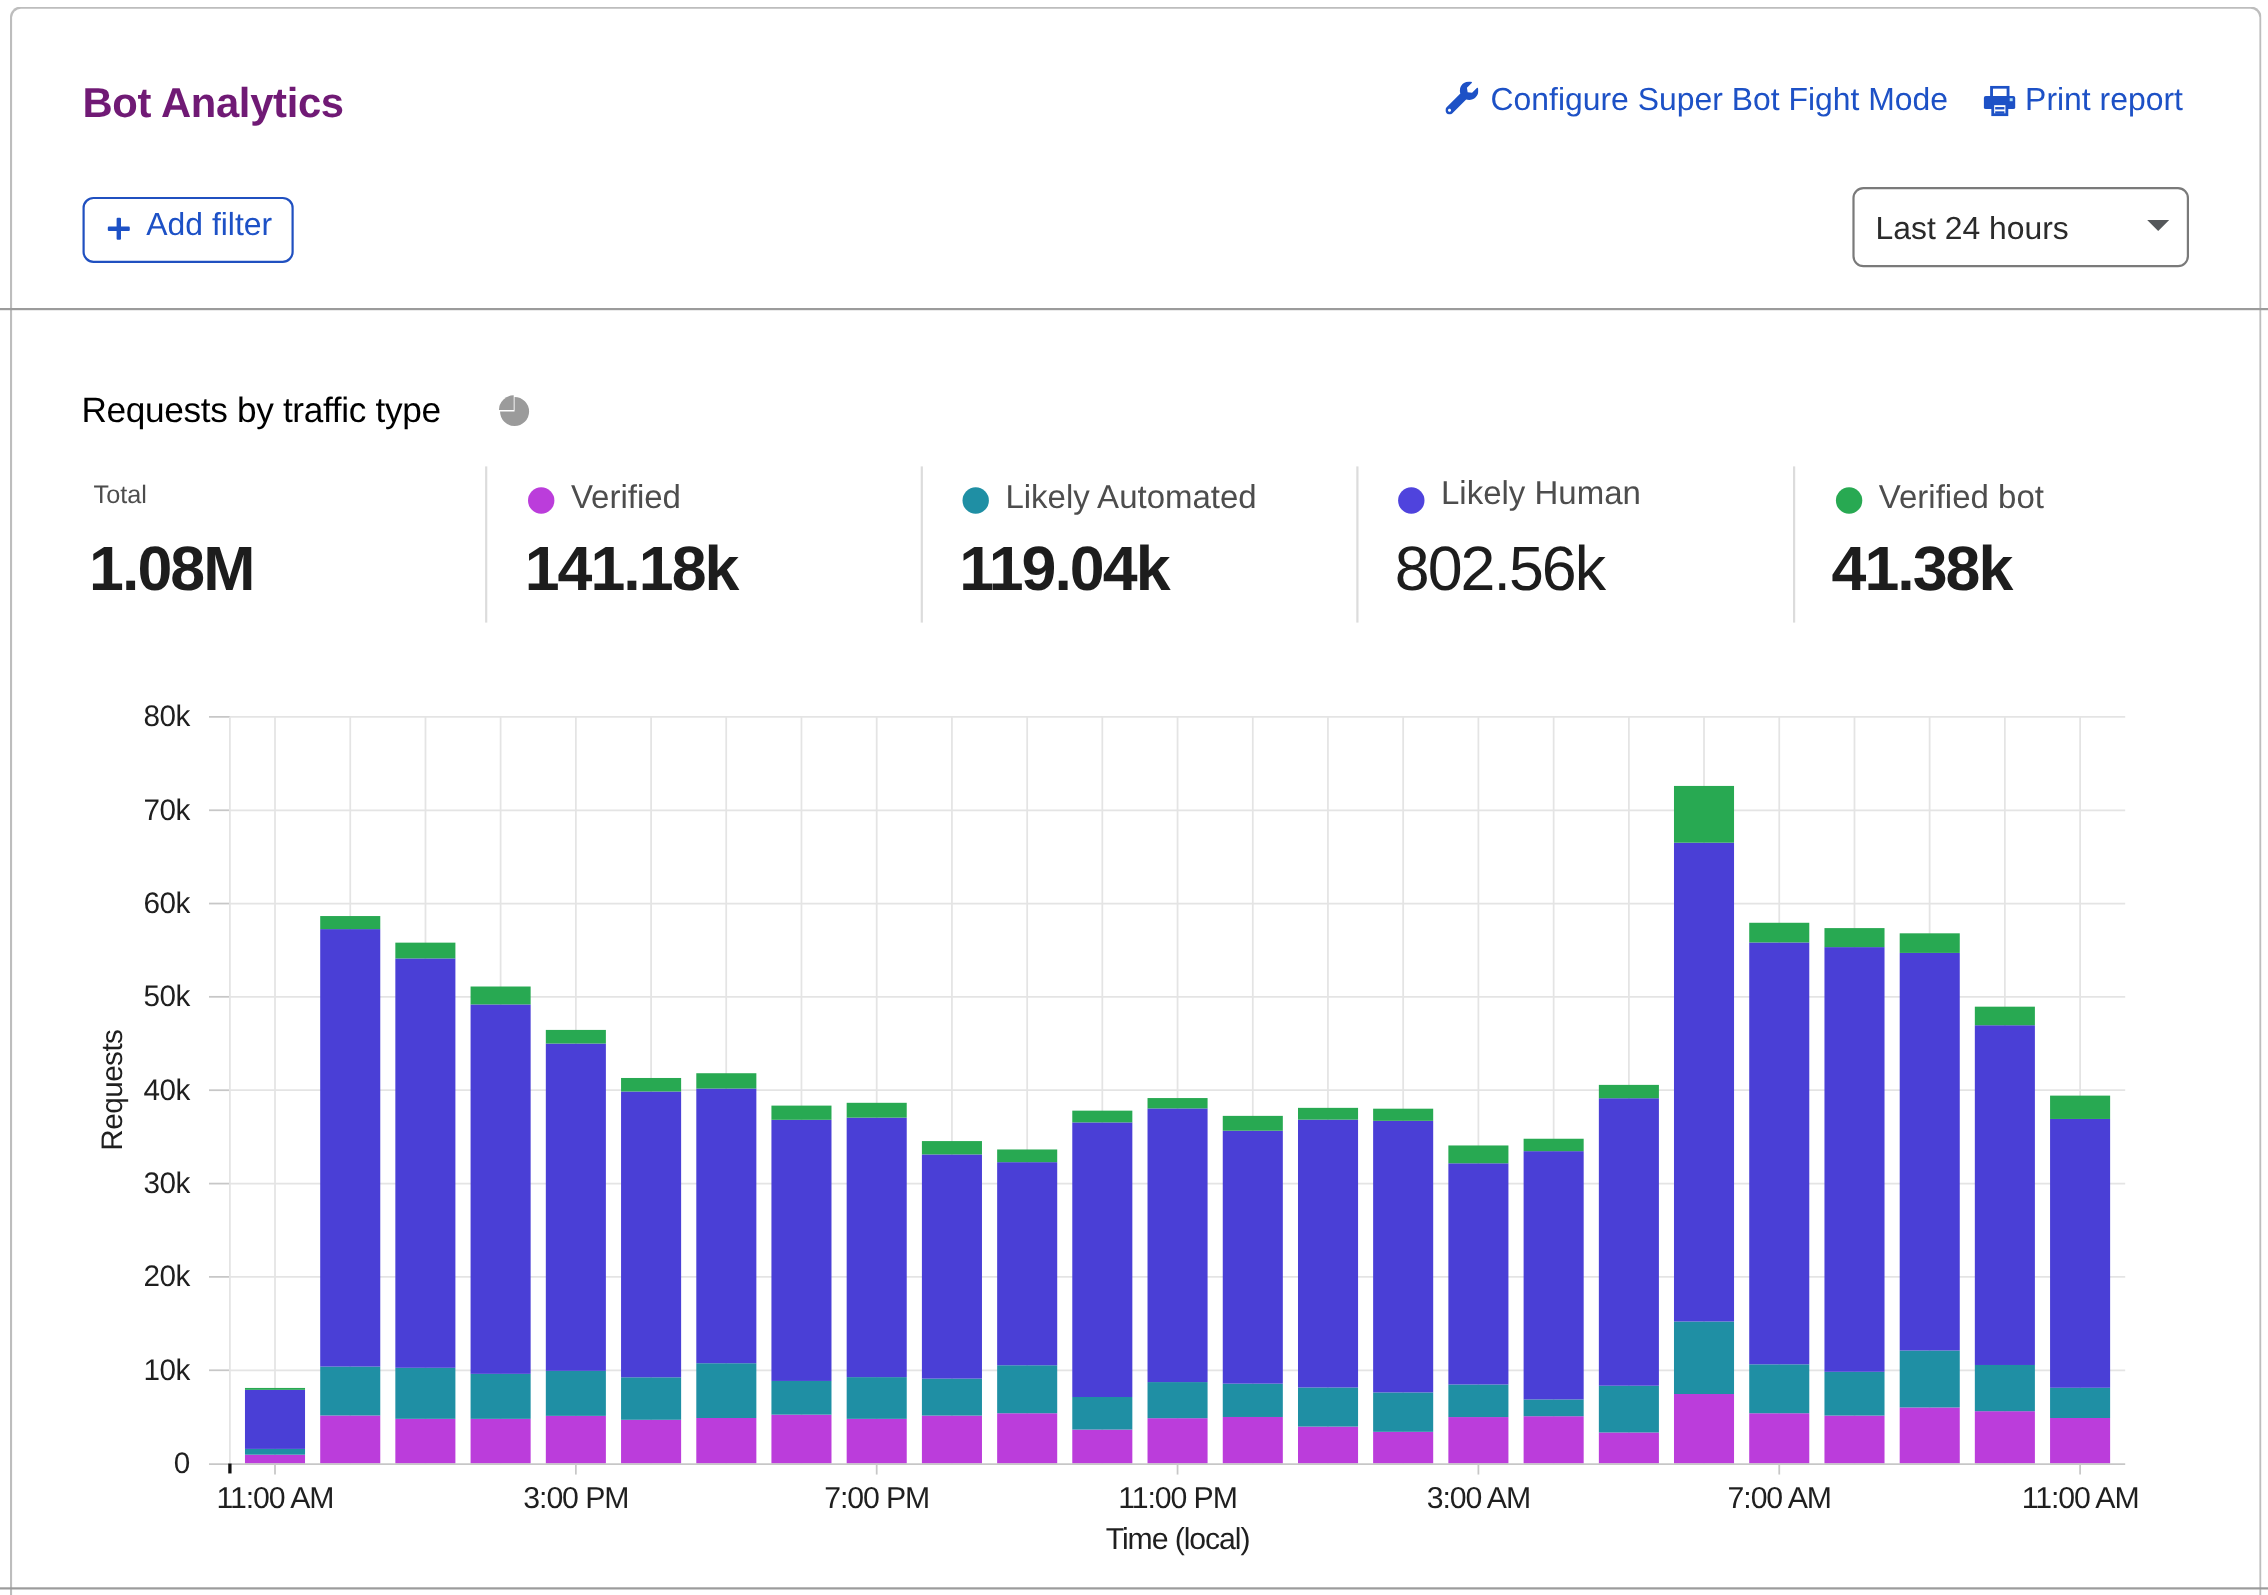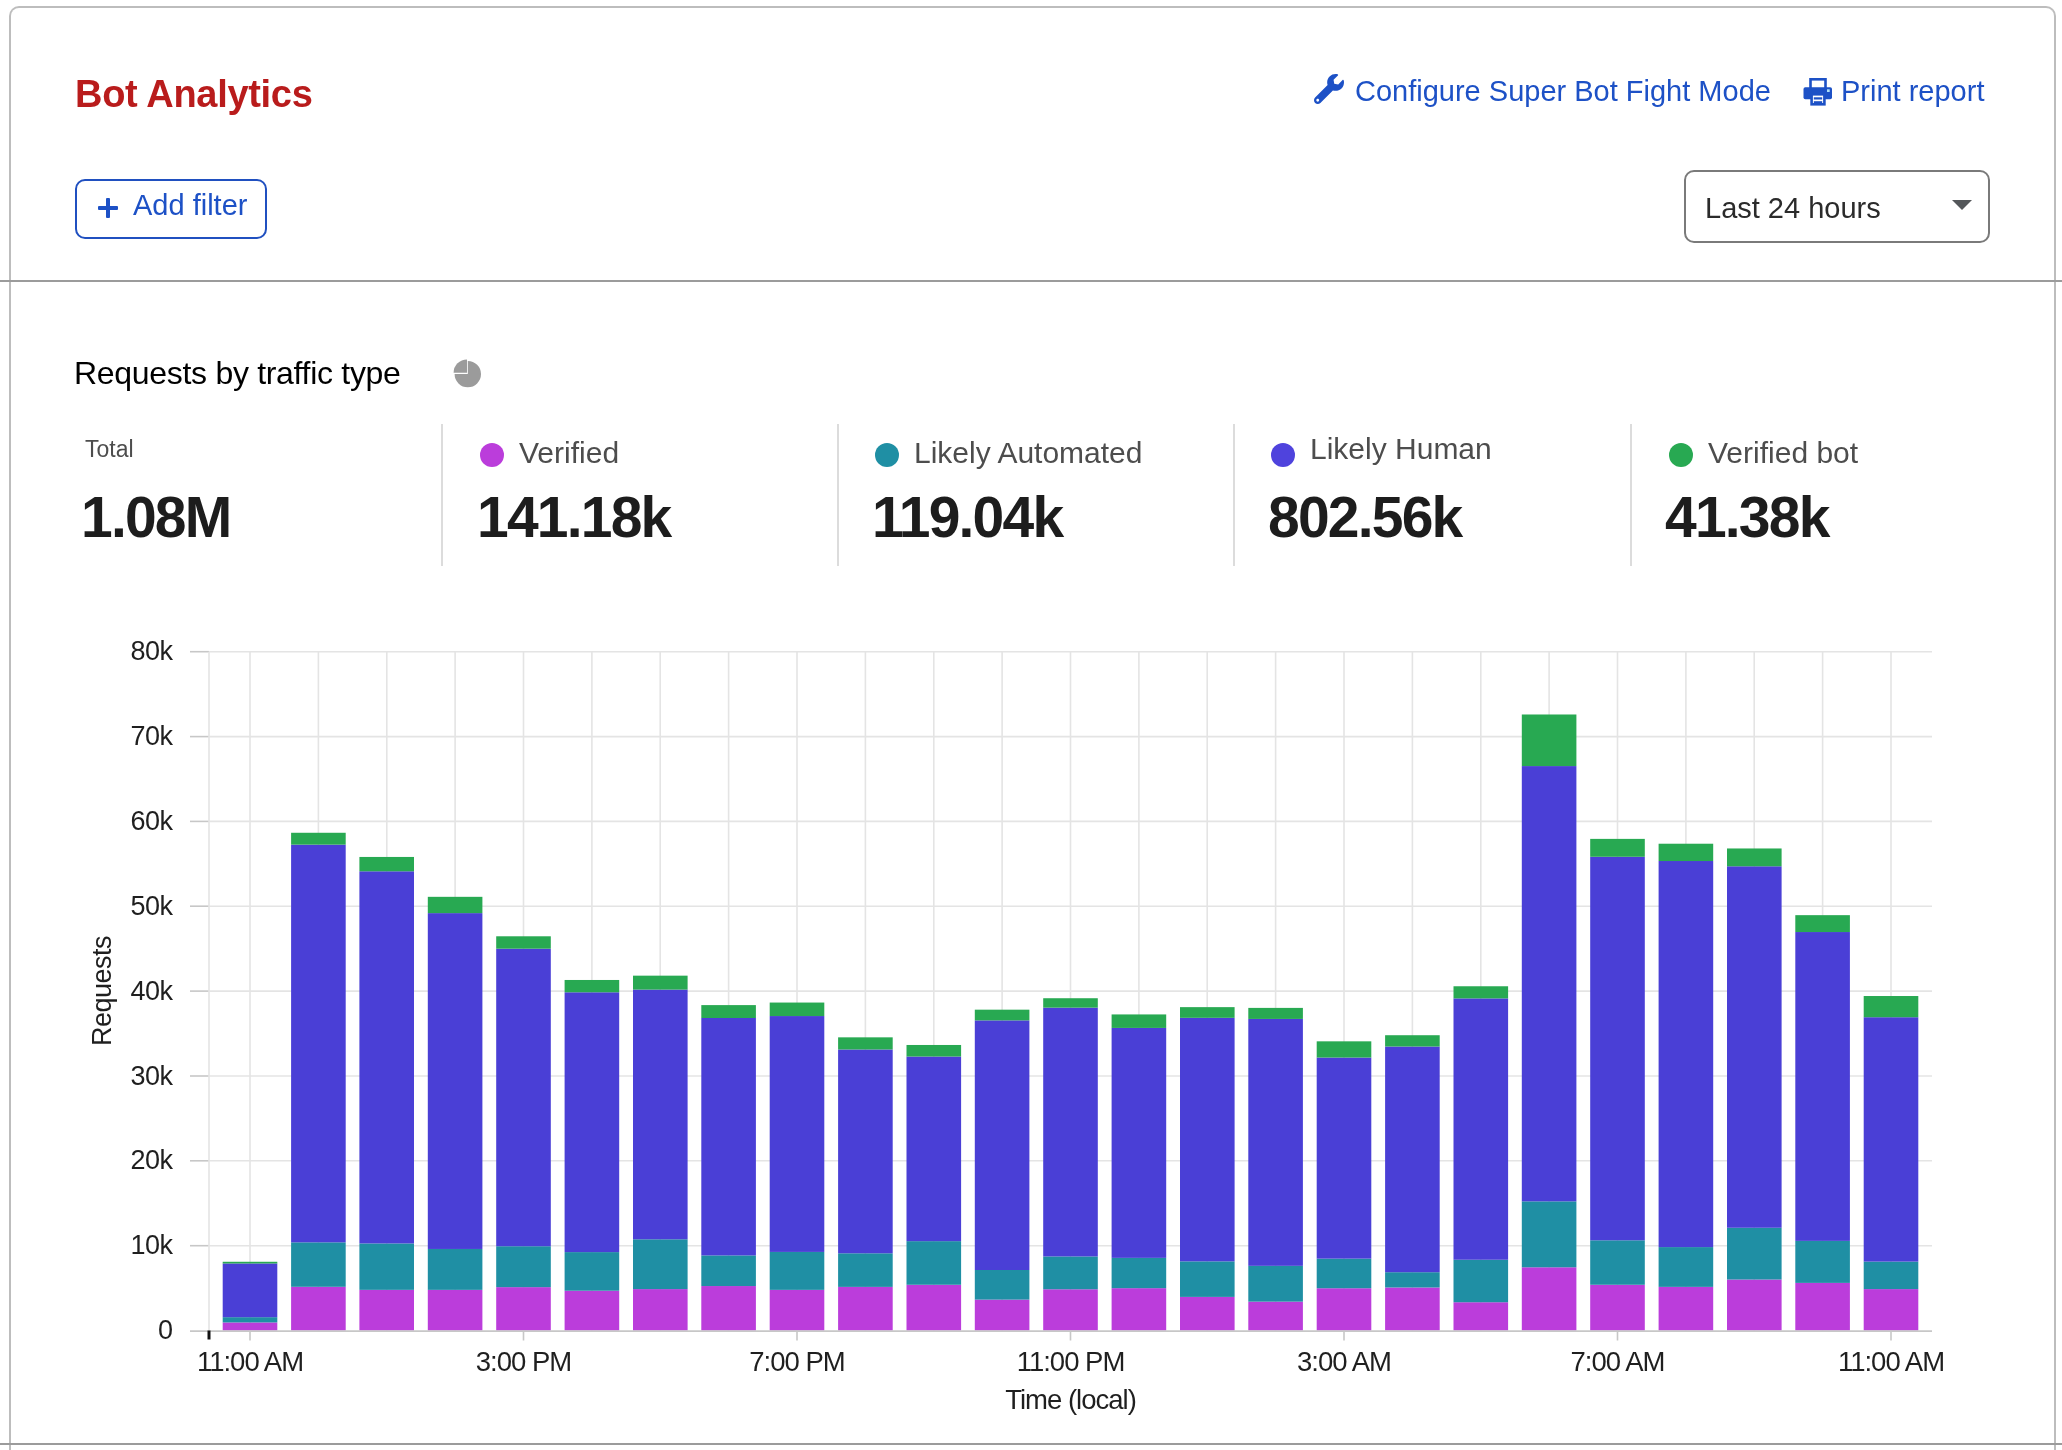--- a/index.html
+++ b/index.html
@@ -3,21 +3,21 @@
 <meta charset="utf-8">
 <style>
 * { margin:0; padding:0; box-sizing:border-box; }
 html,body { width:2062px; height:1450px; background:#fff; font-family:"Liberation Sans", sans-serif; overflow:hidden; }
 .abs { position:absolute; }
 </style>
 </head>
 <body>
 <div class="abs" style="left:9px;top:6px;width:2047px;height:1460px;border:2px solid #bdbdbd;border-bottom:none;border-radius:10px 10px 0 0"></div>
 
-<div class="abs" style="left:75px;top:73px;font-size:38px;font-weight:700;color:#b91c1c;letter-spacing:-0.3px">Bot Analytics</div>
+<div class="abs" style="left:75px;top:73px;font-size:38px;font-weight:700;color:#701a75;letter-spacing:-0.3px">Bot Analytics</div>
 
 <svg width="30" height="30" viewBox="0 0 512 512" style="position:absolute;left:1314px;top:74px">
     <path fill="#1d51c6" d="M507.73 109.1c-2.24-9.03-13.54-12.09-20.12-5.51l-74.36 74.36-67.88-11.31-11.31-67.88 74.36-74.36c6.62-6.62 3.43-17.9-5.66-20.16-47.38-11.74-99.55.91-136.58 37.93-39.64 39.64-50.55 97.1-34.05 147.2L18.74 402.76c-24.99 24.99-24.99 65.51 0 90.5 24.99 24.99 65.51 24.99 90.5 0l213.21-213.21c50.12 16.71 107.47 5.68 147.37-34.22 37.07-37.07 49.7-89.32 37.91-136.73zM64 472c-13.25 0-24-10.75-24-24 0-13.26 10.75-24 24-24s24 10.74 24 24c0 13.25-10.75 24-24 24z"></path>
   </svg>
 <div class="abs" style="left:1355px;top:75px;font-size:29px;color:#1d51c6">Configure Super Bot Fight Mode</div>
 <svg width="30" height="28" viewBox="0 0 30 28" style="position:absolute;left:1803px;top:78px">
     <rect x="7.5" y="1.3" width="15" height="10" fill="#fff" stroke="#1d51c6" stroke-width="2.6"></rect>
     <rect x="0.5" y="9.2" width="28.5" height="12" rx="1.8" fill="#1d51c6"></rect>
     <rect x="24" y="11.3" width="2.7" height="2.7" fill="#aee0f7"></rect>
     <rect x="8.6" y="16.3" width="12.8" height="10" fill="#fff" stroke="#1d51c6" stroke-width="2.6"></rect>
@@ -46,21 +46,21 @@
 <div style="position:absolute;left:85px;top:436px;font-size:23px;color:#4d4d4d">Total</div>
 <div style="position:absolute;left:81px;top:484px;font-size:57px;font-weight:700;color:#1d1d1d;letter-spacing:-1.8px">1.08M</div>
 <div style="position:absolute;left:480px;top:443px;width:24px;height:24px;border-radius:50%;background:#bb3ddb"></div>
 <div style="position:absolute;left:519px;top:436px;font-size:30px;color:#4d4d4d">Verified</div>
 <div style="position:absolute;left:477px;top:484px;font-size:57px;font-weight:700;color:#1d1d1d;letter-spacing:-1.8px">141.18k</div>
 <div style="position:absolute;left:875px;top:443px;width:24px;height:24px;border-radius:50%;background:#1f8fa4"></div>
 <div style="position:absolute;left:914px;top:436px;font-size:30px;color:#4d4d4d">Likely Automated</div>
 <div style="position:absolute;left:872px;top:484px;font-size:57px;font-weight:700;color:#1d1d1d;letter-spacing:-1.8px">119.04k</div>
 <div style="position:absolute;left:1271px;top:443px;width:24px;height:24px;border-radius:50%;background:#4f43dd"></div>
 <div style="position:absolute;left:1310px;top:432px;font-size:30px;color:#4d4d4d">Likely Human</div>
-<div style="position:absolute;left:1268px;top:484px;font-size:57px;font-weight:700;color:#1d1d1d;letter-spacing:-1.8px">802.56k</div>
+<div style="position:absolute;left:1268px;top:484px;font-size:57px;font-weight:400;color:#1d1d1d;letter-spacing:-1.8px">802.56k</div>
 <div style="position:absolute;left:1669px;top:443px;width:24px;height:24px;border-radius:50%;background:#28a952"></div>
 <div style="position:absolute;left:1708px;top:436px;font-size:30px;color:#4d4d4d">Verified bot</div>
 <div style="position:absolute;left:1665px;top:484px;font-size:57px;font-weight:700;color:#1d1d1d;letter-spacing:-1.8px">41.38k</div>
 <div style="position:absolute;left:441px;top:424px;width:2px;height:142px;background:#dcdcdc"></div>
 <div style="position:absolute;left:837px;top:424px;width:2px;height:142px;background:#dcdcdc"></div>
 <div style="position:absolute;left:1233px;top:424px;width:2px;height:142px;background:#dcdcdc"></div>
 <div style="position:absolute;left:1630px;top:424px;width:2px;height:142px;background:#dcdcdc"></div>
 
 <svg width="2062" height="1450" viewBox="0 0 2062 1450" style="position:absolute;left:0;top:0">
 <line x1="209.0" y1="1245.7" x2="1932.0" y2="1245.7" stroke="#e4e4e4" stroke-width="1.6"></line>

